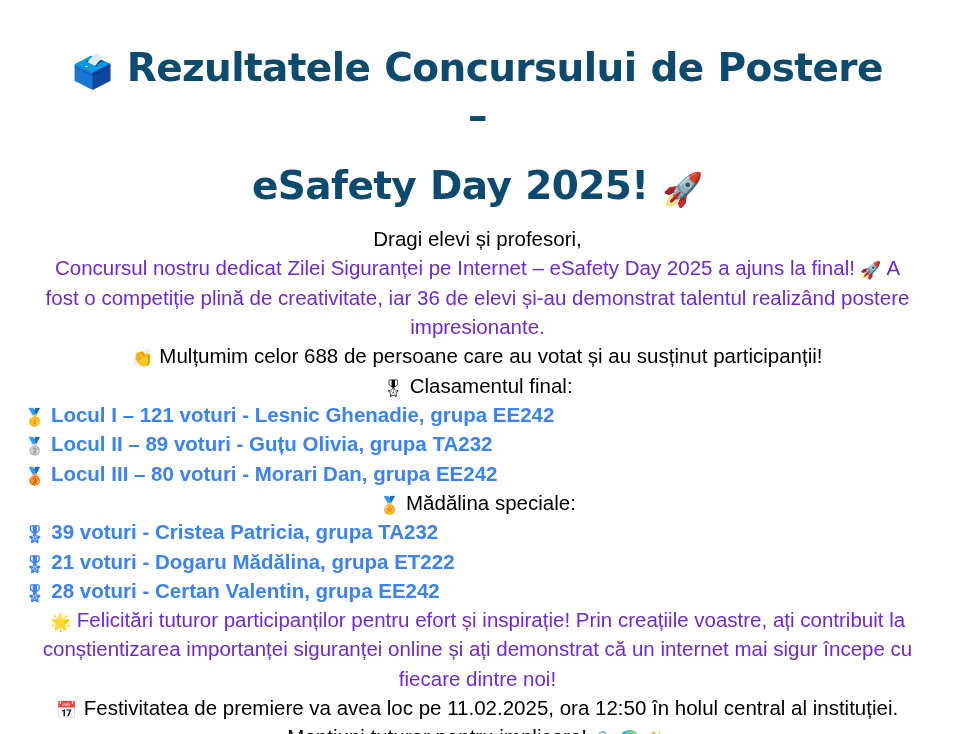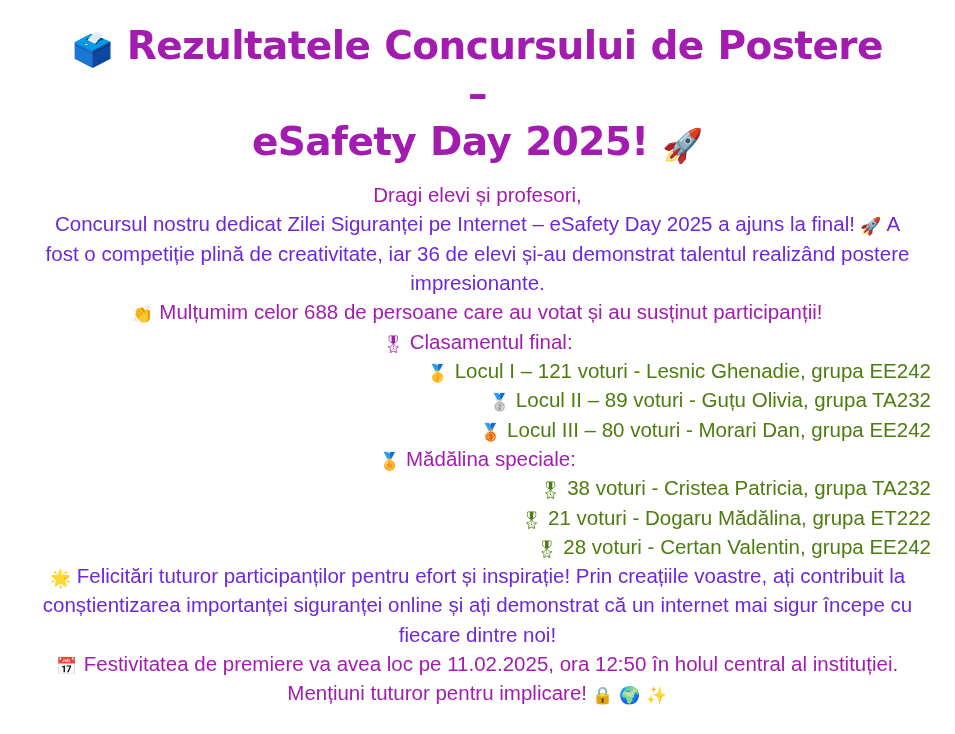--- a/index.html
+++ b/index.html
@@ -32,38 +32,39 @@
     padding-left: 60px;
     padding-right: 60px;
   }
   .title-text {
     display: block;
     font-family: "DejaVu Sans", "Liberation Sans", sans-serif;
     font-weight: 700;
     font-size: 39px;
     line-height: 1.22;
     letter-spacing: -0.6px;
-    color: #a21caf;
+    color: #0c4a6e;
     word-spacing: 1px;
+    margin-top: 22px;
   }
   .title-text .emoji {
     font-size: 33px;
     vertical-align: -2px;
   }
 
   
   .body-block {
     padding: 0 24px;
     margin-top: 14px;
   }
   .line {
     text-align: center;
     font-size: 20.5px;
     line-height: 1.43;
-    color: #a21caf;
+    color: #000000;
     font-family: "Liberation Sans", "DejaVu Sans", sans-serif;
     font-weight: 400;
     margin: 0;
     padding: 0;
   }
   .para {
     text-align: center;
     font-size: 20.5px;
     line-height: 1.43;
     color: #6d28d9;
@@ -74,25 +75,26 @@
     font-family: "DejaVu Sans", sans-serif;
     font-style: normal;
   }
   .emoji-sm {
     font-size: 17px;
     vertical-align: -1px;
   }
 
   
   .rank-line {
-    text-align: right;
+    text-align: left;
     font-size: 20.5px;
     line-height: 1.43;
-    color: #4d7c0f;
+    color: #3b82f6;
     white-space: nowrap;
+    font-weight: bold;
   }
 
   
   .banner {
     text-align: center;
     margin-top: 22px;
   }
   .banner-text {
     display: inline-block;
     font-family: "DejaVu Sans", "Liberation Sans", sans-serif;
@@ -124,21 +126,21 @@
     <div class="line"><span class="emoji emoji-sm">👏</span> <span>Mulțumim celor 688 de persoane care au votat și au susținut participanții!</span></div>
 
     <div class="line"><span class="emoji emoji-sm">🎖</span> <span>Clasamentul final:</span></div>
 
     <div class="rank-line"><span class="emoji emoji-sm">🥇</span> <span>Locul I – 121 voturi - Lesnic Ghenadie, grupa EE242</span></div>
     <div class="rank-line"><span class="emoji emoji-sm">🥈</span> <span>Locul II – 89 voturi - Guțu Olivia, grupa TA232</span></div>
     <div class="rank-line"><span class="emoji emoji-sm">🥉</span> <span>Locul III – 80 voturi - Morari Dan, grupa EE242</span></div>
 
     <div class="line"><span class="emoji emoji-sm">🏅</span> <span>Mădălina speciale:</span></div>
 
-    <div class="rank-line"><span class="emoji emoji-sm">🎖</span> <span>38 voturi - Cristea Patricia, grupa TA232</span></div>
+    <div class="rank-line"><span class="emoji emoji-sm">🎖</span> <span>39 voturi - Cristea Patricia, grupa TA232</span></div>
     <div class="rank-line"><span class="emoji emoji-sm">🎖</span> <span>21 voturi - Dogaru Mădălina, grupa ET222</span></div>
     <div class="rank-line"><span class="emoji emoji-sm">🎖</span> <span>28 voturi - Certan Valentin, grupa EE242</span></div>
 
     <p class="para"><span class="emoji emoji-sm">🌟</span> <span>Felicitări tuturor participanților pentru efort și inspirație! Prin creațiile voastre, ați contribuit la conștientizarea importanței siguranței online și ați demonstrat că un internet mai sigur începe cu fiecare dintre noi!</span></p>
 
     <div class="line"><span class="emoji emoji-sm">📅</span> <span>Festivitatea de premiere va avea loc pe 11.02.2025, ora 12:50 în holul central al instituției.</span></div>
 
     <div class="line"><span>Mențiuni tuturor pentru implicare!</span> <span class="emoji emoji-sm">🔒</span> <span class="emoji emoji-sm">🌍</span> <span class="emoji emoji-sm">✨</span></div>
 
   </div>

